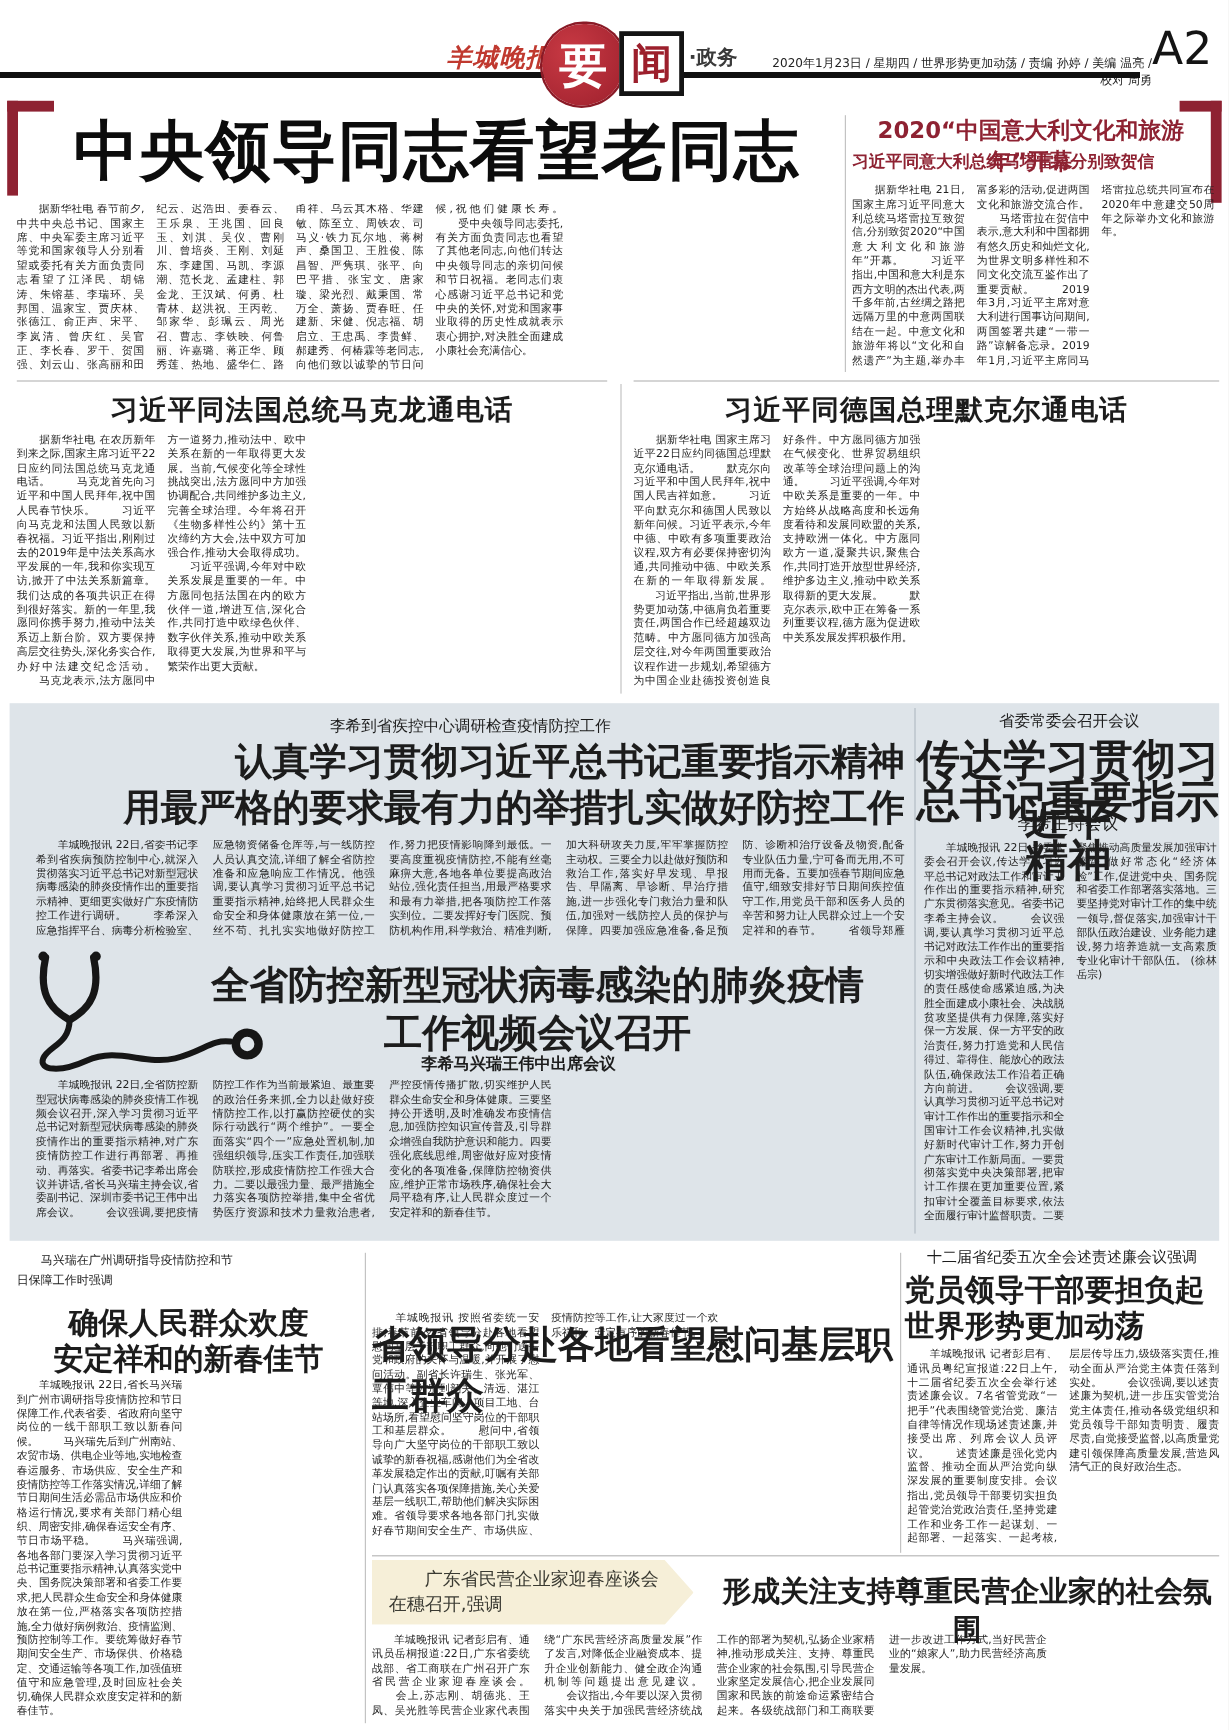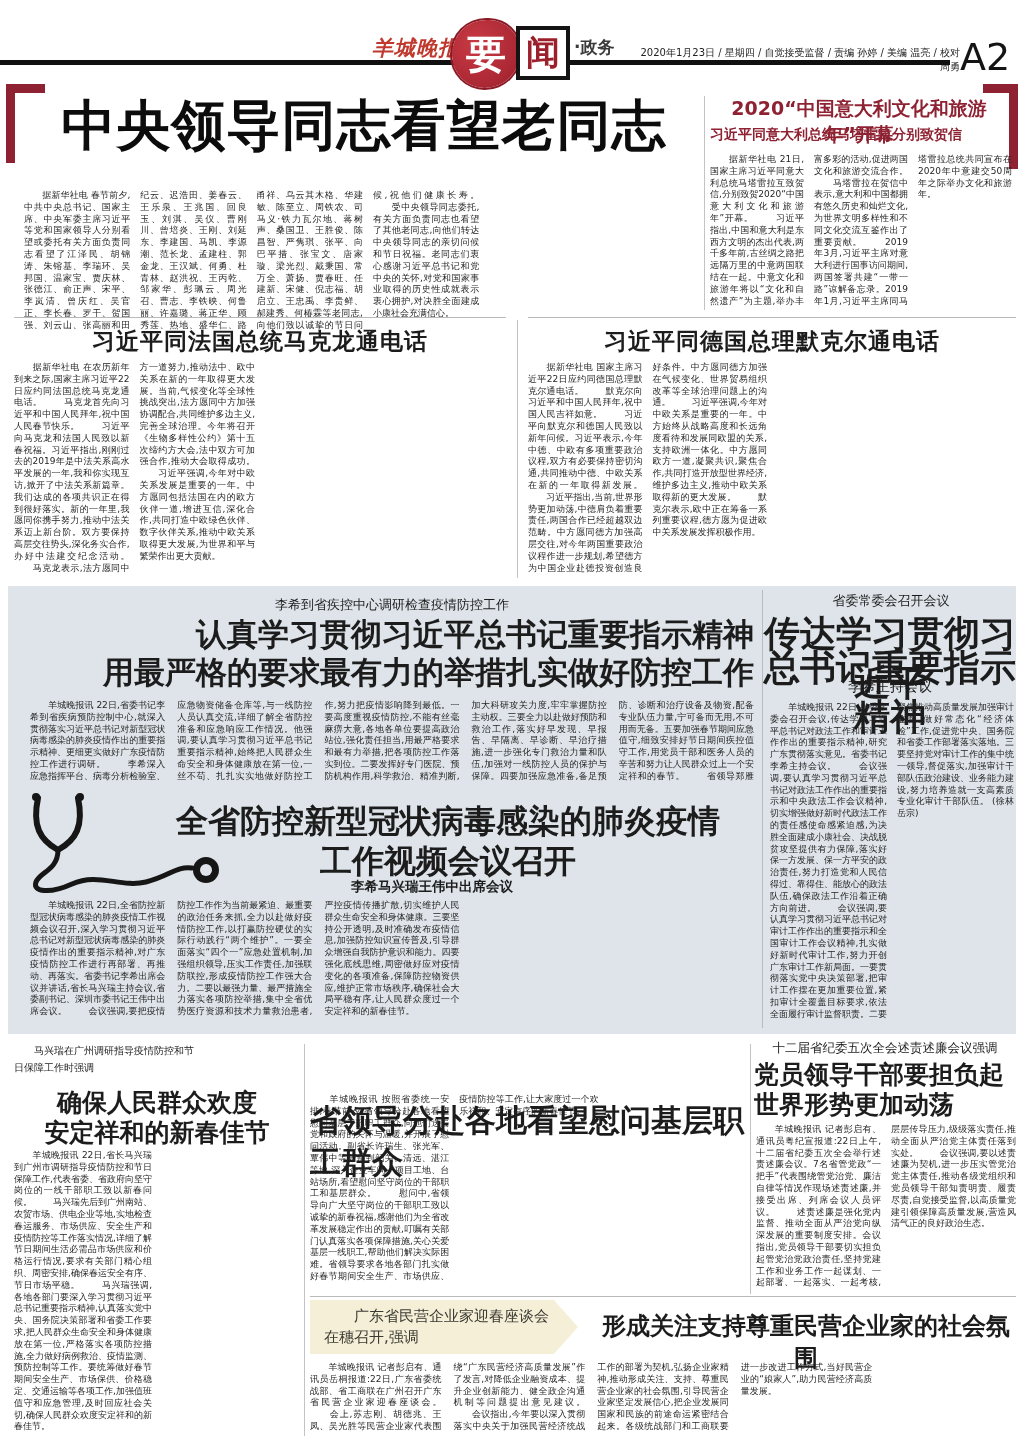--- a/index.html
+++ b/index.html
@@ -11,33 +11,33 @@
         font-family:"DejaVu Serif","Liberation Serif",serif;letter-spacing:1px;}
   .badge-circle{left:452px;top:20px;width:68px;height:68px;border-radius:50% 46% 52% 48%;
         background:radial-gradient(circle at 35% 35%, #c93a44, #9c1f2c);z-index:4;
         display:flex;align-items:center;justify-content:center;color:#fff;font-size:40px;font-weight:900;
         box-shadow:0 0 0 2px #8a1a26;}
   .badge-wen{left:516px;top:26px;width:46px;height:46px;background:#fff;border:4px solid #141414;z-index:5;
         display:flex;align-items:center;justify-content:center;color:#9c1f2c;font-size:34px;font-weight:900;}
   .badge-sub{left:574px;top:36px;font-size:17px;color:#3a3a3a;font-weight:bold;z-index:5;}
   .dateline{left:640px;top:46px;width:320px;font-size:10px;color:#222;text-align:right;}
   .masthead-rule{left:0;top:60px;width:950px;height:5px;background:#101010;}
-  .page-no{left:960px;top:35px;font-size:38px;color:#141414;font-weight:normal;}
+  .page-no{left:960px;top:18px;font-size:38px;color:#141414;font-weight:normal;}
   
   .bracket-left{left:6px;top:84px;width:30px;height:70px;border-left:9px solid #8e2232;border-top:9px solid #8e2232;}
   .bracket-right{right:6px;top:84px;width:26px;height:76px;border-right:9px solid #8e2232;border-top:9px solid #8e2232;}
   
   .lead-headline{left:38px;top:90px;width:652px;text-align:center;font-size:54px;font-weight:900;
         letter-spacing:1px;color:#0c0c0c;}
   .h-red{color:#8e2232;}
   .italy-headline{left:710px;top:96px;width:298px;text-align:center;font-size:19px;font-weight:900;}
   .italy-subhead{left:710px;top:126px;width:298px;text-align:left;font-size:14px;font-weight:bold;}
   .body-text{font-size:9px;line-height:11.8px;text-align:justify;color:#1f1f1f;overflow:hidden;
         column-gap:10px;column-fill:auto;}
-  .lead-body{left:24px;top:170px;width:688px;height:142px;column-count:6;margin-top:20px;}
+  .lead-body{left:14px;top:170px;width:688px;height:142px;column-count:6;}
   .italy-body{left:710px;top:154px;width:302px;height:158px;column-count:3;}
   .vline{width:1px;background:#c3c3c3;}
   .hline{height:1px;background:#b9b9b9;}
   .phone-headline{width:492px;text-align:center;font-size:23px;font-weight:900;letter-spacing:1px;}
   .phone-body{width:492px;height:214px;column-count:4;}
   
   .band{left:8px;top:586px;width:1008px;height:448px;background:#dee4e9;}
   .kicker{font-size:13px;color:#1c1c1c;}
   .lixi-kicker{left:30px;top:596px;width:724px;text-align:center;}
   .lixi-h{width:724px;left:30px;text-align:right;font-size:31px;font-weight:900;letter-spacing:0;}
@@ -74,21 +74,21 @@
 <div id="page">
 
   <div class="abs logo">羊城晚报</div>
   <div class="abs badge-circle">
     <span>要</span>
   </div>
   <div class="abs badge-wen">
     <span>闻</span>
   </div>
   <div class="abs badge-sub">·政务</div>
-  <div class="abs dateline">2020年1月23日 / 星期四 / 自觉接受监督 / 责编 孙婷 / 美编 温亮 / 校对 周勇</div>
+  <div class="abs dateline">2020年1月23日 / 星期四 / 世界形势更加动荡 / 责编 孙婷 / 美编 温亮 / 校对 周勇</div>
   <div class="abs masthead-rule"></div>
   <div class="abs page-no">A2</div>
 
   <div class="abs bracket-left"></div>
   <div class="abs bracket-right"></div>
   <div class="abs lead-headline">中央领导同志看望老同志</div>
   <div class="abs body-text lead-body">　　据新华社电 春节前夕,中共中央总书记、国家主席、中央军委主席习近平等党和国家领导人分别看望或委托有关方面负责同志看望了江泽民、胡锦涛、朱镕基、李瑞环、吴邦国、温家宝、贾庆林、张德江、俞正声、宋平、李岚清、曾庆红、吴官正、李长春、罗干、贺国强、刘云山、张高丽和田纪云、迟浩田、姜春云、王乐泉、王兆国、回良玉、刘淇、吴仪、曹刚川、曾培炎、王刚、刘延东、李建国、马凯、李源潮、范长龙、孟建柱、郭金龙、王汉斌、何勇、杜青林、赵洪祝、王丙乾、邹家华、彭珮云、周光召、曹志、李铁映、何鲁丽、许嘉璐、蒋正华、顾秀莲、热地、盛华仁、路甬祥、乌云其木格、华建敏、陈至立、周铁农、司马义·铁力瓦尔地、蒋树声、桑国卫、王胜俊、陈昌智、严隽琪、张平、向巴平措、张宝文、唐家璇、梁光烈、戴秉国、常万全、萧扬、贾春旺、任建新、宋健、倪志福、胡启立、王忠禹、李贵鲜、郝建秀、何椿霖等老同志,向他们致以诚挚的节日问候,祝他们健康长寿。 　　受中央领导同志委托,有关方面负责同志也看望了其他老同志,向他们转达中央领导同志的亲切问候和节日祝福。老同志们衷心感谢习近平总书记和党中央的关怀,对党和国家事业取得的历史性成就表示衷心拥护,对决胜全面建成小康社会充满信心。</div>
 
   <div class="abs italy-headline h-red">2020“中国意大利文化和旅游年”开幕</div>
   <div class="abs italy-subhead h-red">习近平同意大利总统马塔雷拉分别致贺信</div>

